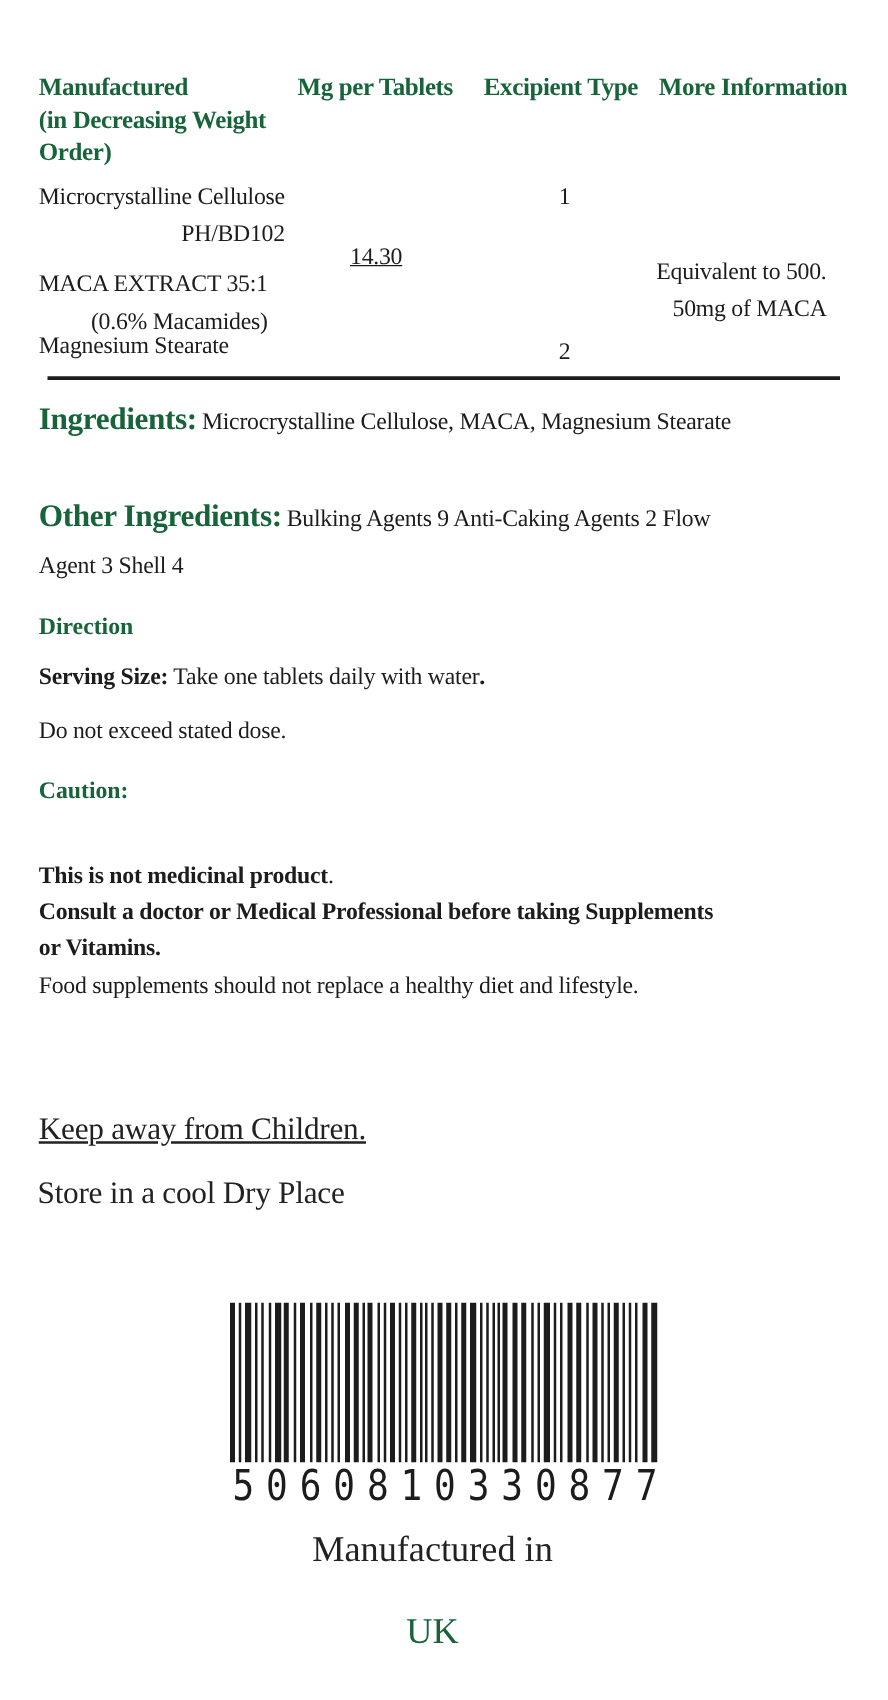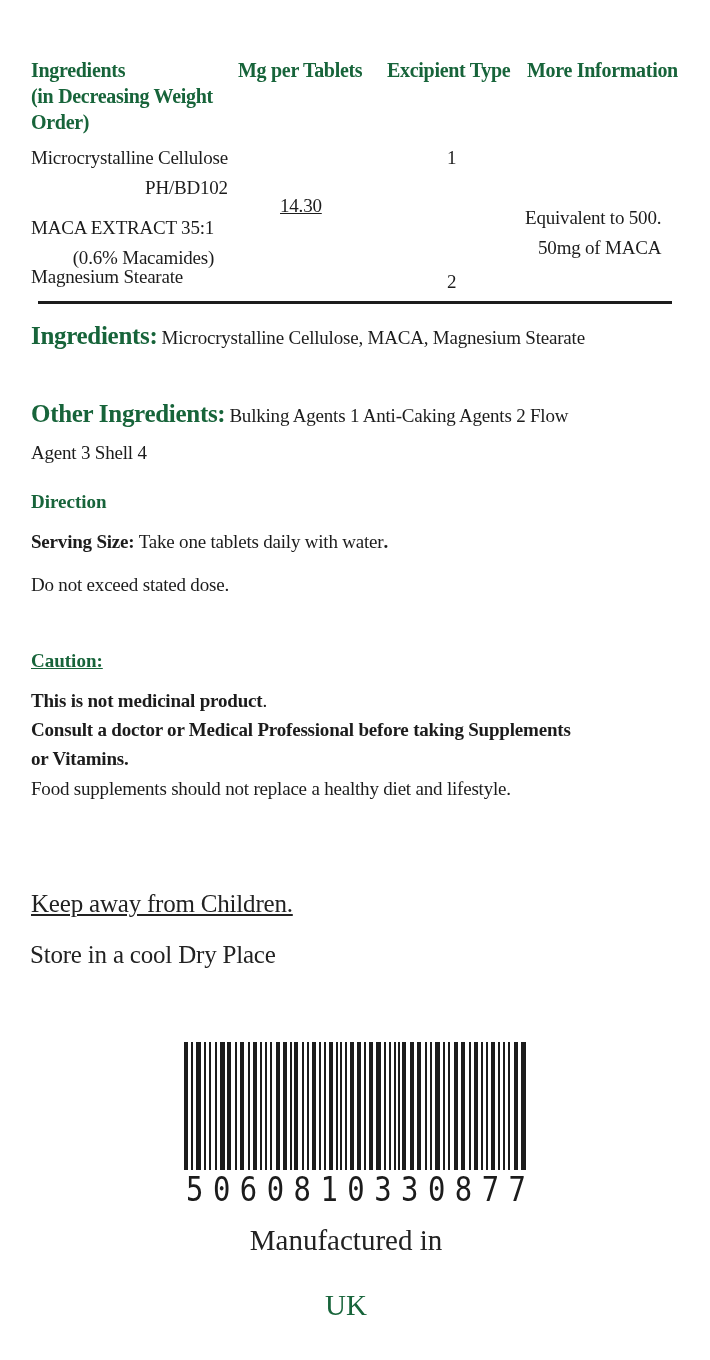--- a/index.html
+++ b/index.html
@@ -17,21 +17,21 @@
     .store { font-size: 25px; letter-spacing: -0.2px; color: #222; }
     .barcode { position: absolute; left: 184px; top: 1042px; width: 342px; height: 128px; }
     .digits { position: absolute; left: 186px; top: 1170px; width: 340px; display: flex; justify-content: space-between; font-family: "DejaVu Sans Mono", "Liberation Mono", monospace; font-size: 34px; line-height: 38px; color: #1c1c1c; letter-spacing: 0; transform: scaleX(0.85); transform-origin: left top; width: 400px; }
     .mfg { position: absolute; left: 0; width: 692px; text-align: center; }
   </style>
 </head>
 <body>
 
 <div>
   <div class="abs th" style="left:31px; top:57px;">
-    <div>Ingredients</div>
+    <div>Manufactured</div>
     <div>(in Decreasing Weight</div>
     <div>Order)</div>
   </div>
   <div class="abs th" style="left:238px; top:57px;">Mg per Tablets</div>
   <div class="abs th" style="left:387px; top:57px;">Excipient Type</div>
   <div class="abs th" style="left:527px; top:57px;">More Information</div>
 
   <div>
     <div class="abs td" style="left:31px; top:143px;">
       <div>Microcrystalline Cellulose</div>
@@ -60,32 +60,32 @@
   <div class="rule"></div>
 </div>
 
 <div class="abs" style="left:31px; top:320px; line-height:32px;">
   <span class="big-label">Ingredients:</span>
   <span class="body-text">Microcrystalline Cellulose, MACA, Magnesium Stearate</span>
 </div>
 
 <div class="abs" style="left:31px; top:398px; line-height:32px;">
   <span class="big-label">Other Ingredients:</span>
-  <span class="body-text">Bulking Agents 1 Anti-Caking Agents 2 Flow</span>
+  <span class="body-text">Bulking Agents 9 Anti-Caking Agents 2 Flow</span>
 </div>
 <div class="abs body-text" style="left:31px; top:438px; line-height:30px;">Agent 3 Shell 4</div>
 
 <div class="abs section-h" style="left:31px; top:488px; line-height:28px;">Direction</div>
 <div class="abs body-text" style="left:31px; top:527px; line-height:30px;">
   <span class="bold">Serving Size:</span>
   <span>Take one tablets daily with water</span><span class="bold">.</span>
 </div>
 <div class="abs body-text" style="left:31px; top:570px; line-height:30px;">Do not exceed stated dose.</div>
 
-<div class="abs section-h" style="left:31px; top:647px; line-height:28px;text-decoration:underline;">Caution:</div>
+<div class="abs section-h" style="left:31px; top:619px; line-height:28px;">Caution:</div>
 <div class="abs body-text" style="left:31px; top:686px; line-height:30px;">
   <span class="bold">This is not medicinal product</span><span>.</span>
 </div>
 <div class="abs body-text bold" style="left:31px; top:715px; line-height:30px;">Consult a doctor or Medical Professional before taking Supplements</div>
 <div class="abs body-text bold" style="left:31px; top:744px; line-height:30px;">or Vitamins.</div>
 <div class="abs body-text" style="left:31px; top:774px; line-height:30px;">Food supplements should not replace a healthy diet and  lifestyle.</div>
 
 <div class="abs store" style="left:31px; top:886px; line-height:36px;text-decoration:underline;">Keep away from Children.</div>
 <div class="abs store" style="left:30px; top:937px; line-height:36px;">Store in a cool Dry Place</div>
 

